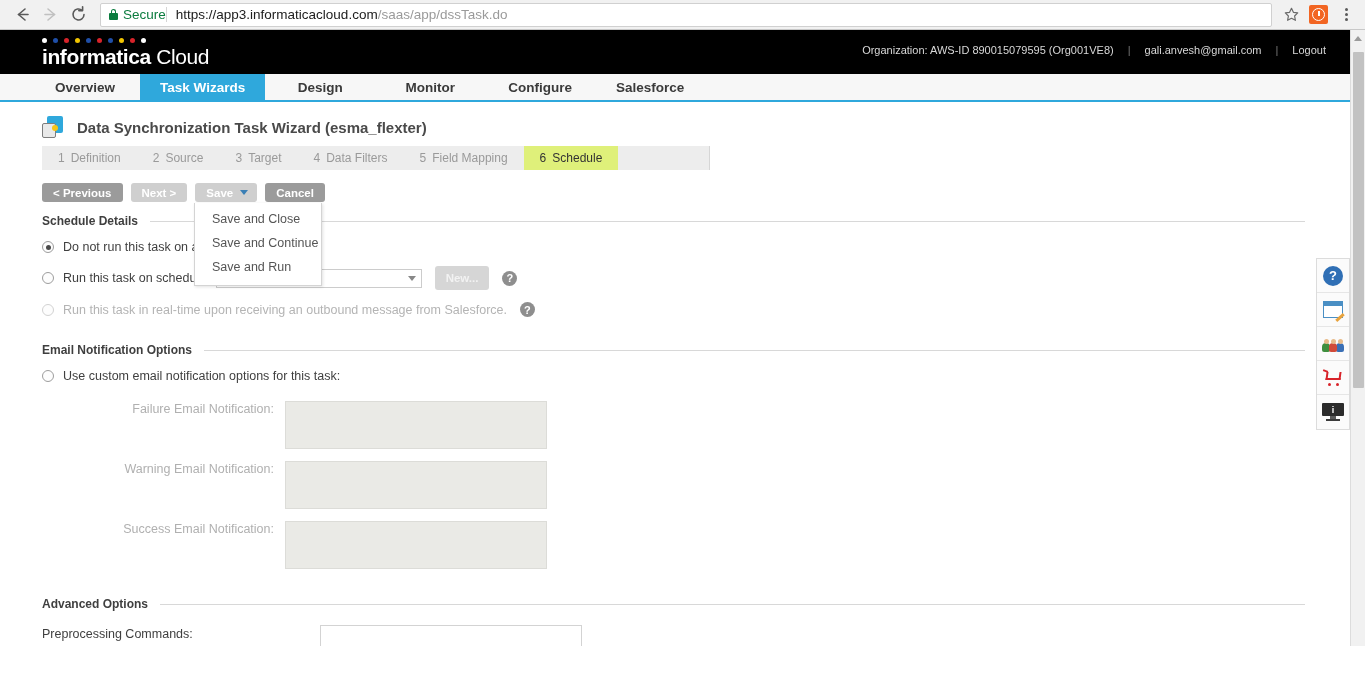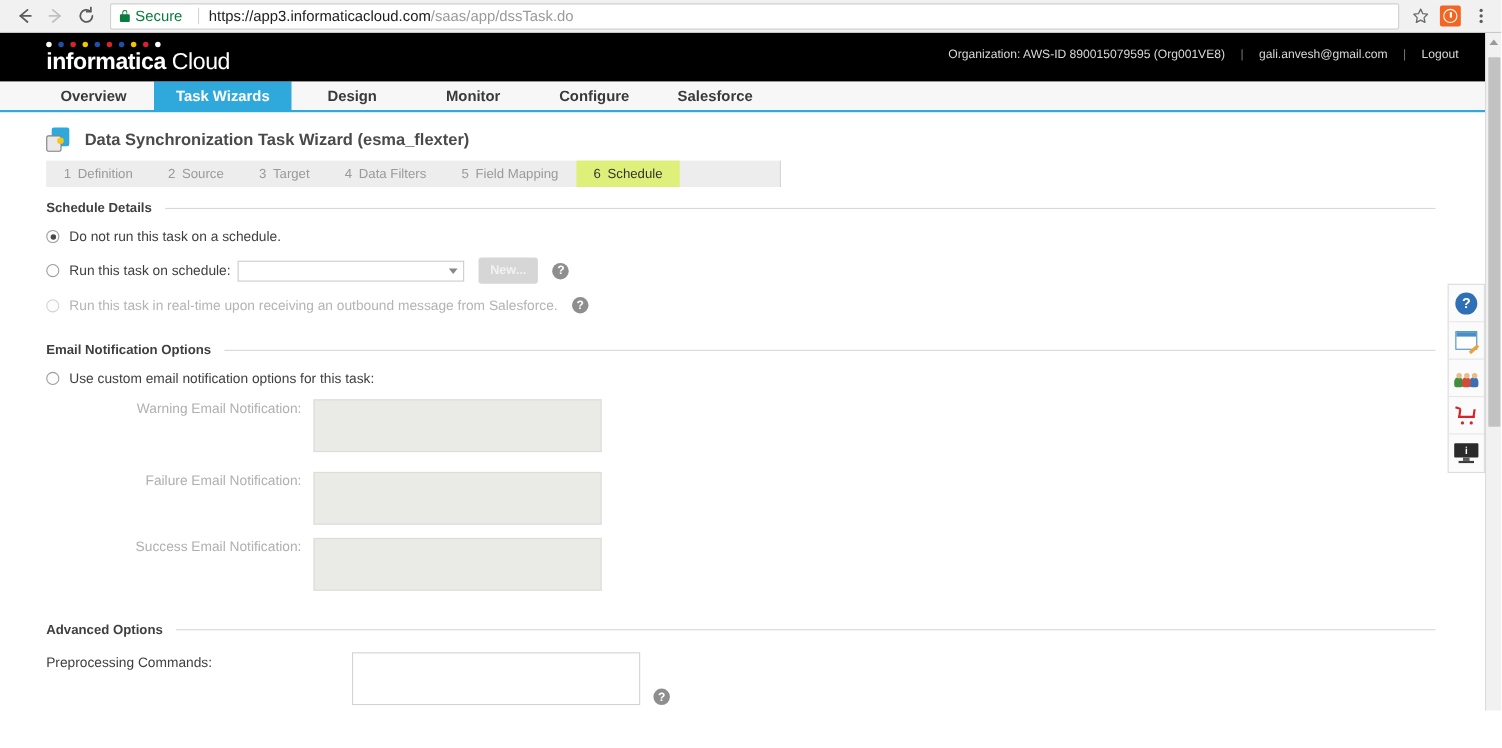--- a/index.html
+++ b/index.html
@@ -54,21 +54,21 @@
     width: 9px; height: 7px;
     background: #0b7c3f; border-radius: 1px;
   }
   .lock-icon .shackle {
     position: absolute; top: 0; left: 2px;
     width: 5px; height: 5px;
     border: 1.5px solid #0b7c3f;
     border-bottom: none;
     border-radius: 3px 3px 0 0;
   }
-  .secure-label { color: #0b7c3f; margin-right: 14px; flex: 0 0 auto; }
+  .secure-label { color: #0b7c3f; margin-right: 0; flex: 0 0 auto; }
   .omni-divider {
     width: 1px; height: 15px; background: #d5d5d5;
     margin-right: 9px; flex: 0 0 auto;
   }
   .url-strong { color: #202020; }
   .url-dim { color: #9a9a9a; }
   .star-btn {
     width: 26px; height: 26px; flex: 0 0 auto;
     display: flex; align-items: center; justify-content: center;
     color: #666; font-size: 15px;
@@ -650,20 +650,35 @@
       <div class="step">
         <span class="num">5</span>
         <span>Field Mapping</span>
       </div>
       <div class="step active">
         <span class="num">6</span>
         <span>Schedule</span>
       </div>
     </div>
 
+    <div class="btn-row">
+      <button class="btn">&lt; Previous</button>
+      <button class="btn dim">Next &gt;</button>
+      <button class="btn dim save">
+        <span>Save</span>
+        <span class="caret"></span>
+      </button>
+      <button class="btn">Cancel</button>
+
+      <div class="dropdown">
+        <div class="dropdown-item">Save and Close</div>
+        <div class="dropdown-item">Save and Continue</div>
+        <div class="dropdown-item">Save and Run</div>
+      </div>
+    </div>
 
     <div class="section-head">
       <span>Schedule Details</span>
       <span class="rule"></span>
     </div>
 
     <div class="opt-row">
       <span class="radio checked"></span>
       <span>Do not run this task on a schedule.</span>
     </div>
@@ -687,26 +702,26 @@
     <div class="section-head" style="margin-top:26px">
       <span>Email Notification Options</span>
       <span class="rule"></span>
     </div>
 
     <div class="opt-row">
       <span class="radio"></span>
       <span>Use custom email notification options for this task:</span>
     </div>
 
+    <div class="field-row">
+      <span class="field-label">Failure Email Notification:</span>
+      <span class="field-box"></span>
+    </div>
     <div class="field-row" style="margin-top:12px">
       <span class="field-label">Warning Email Notification:</span>
-      <span class="field-box"></span>
-    </div>
-    <div class="field-row">
-      <span class="field-label">Failure Email Notification:</span>
       <span class="field-box"></span>
     </div>
     <div class="field-row" style="margin-top:12px">
       <span class="field-label">Success Email Notification:</span>
       <span class="field-box"></span>
     </div>
 
     <div class="section-head" style="margin-top:28px">
       <span>Advanced Options</span>
       <span class="rule"></span>

